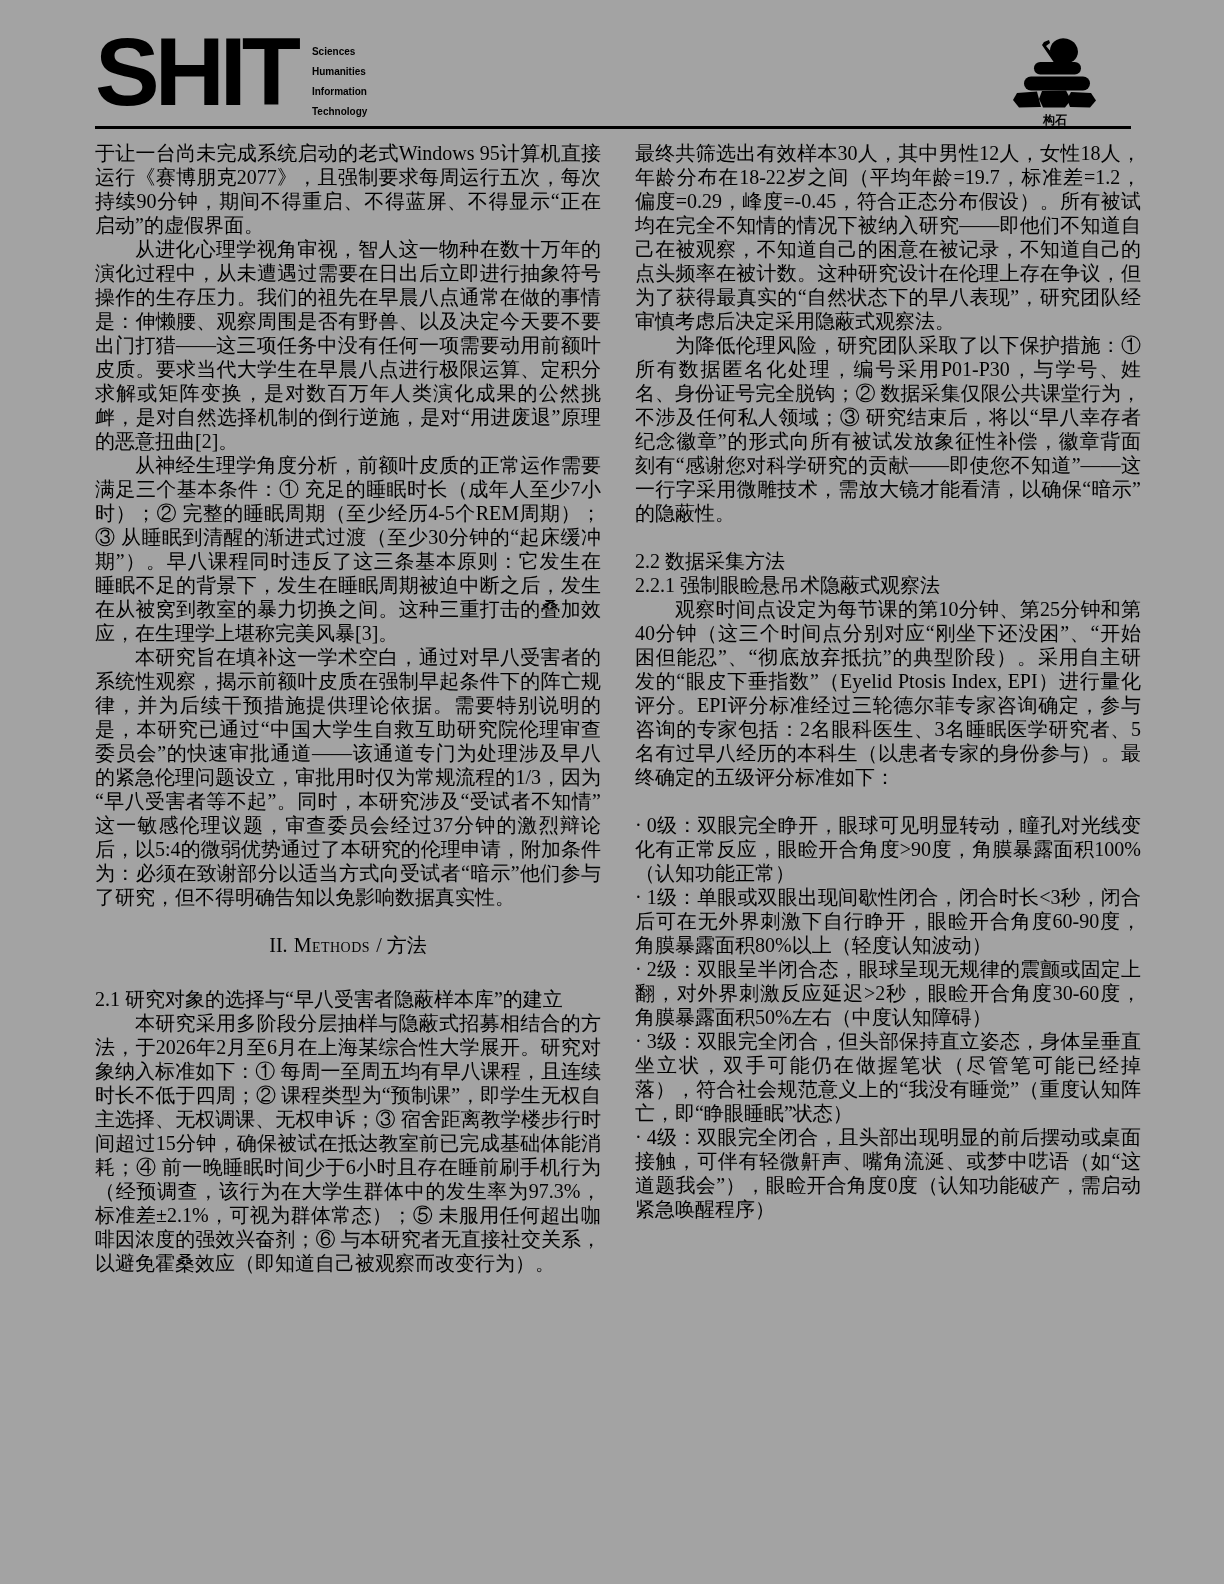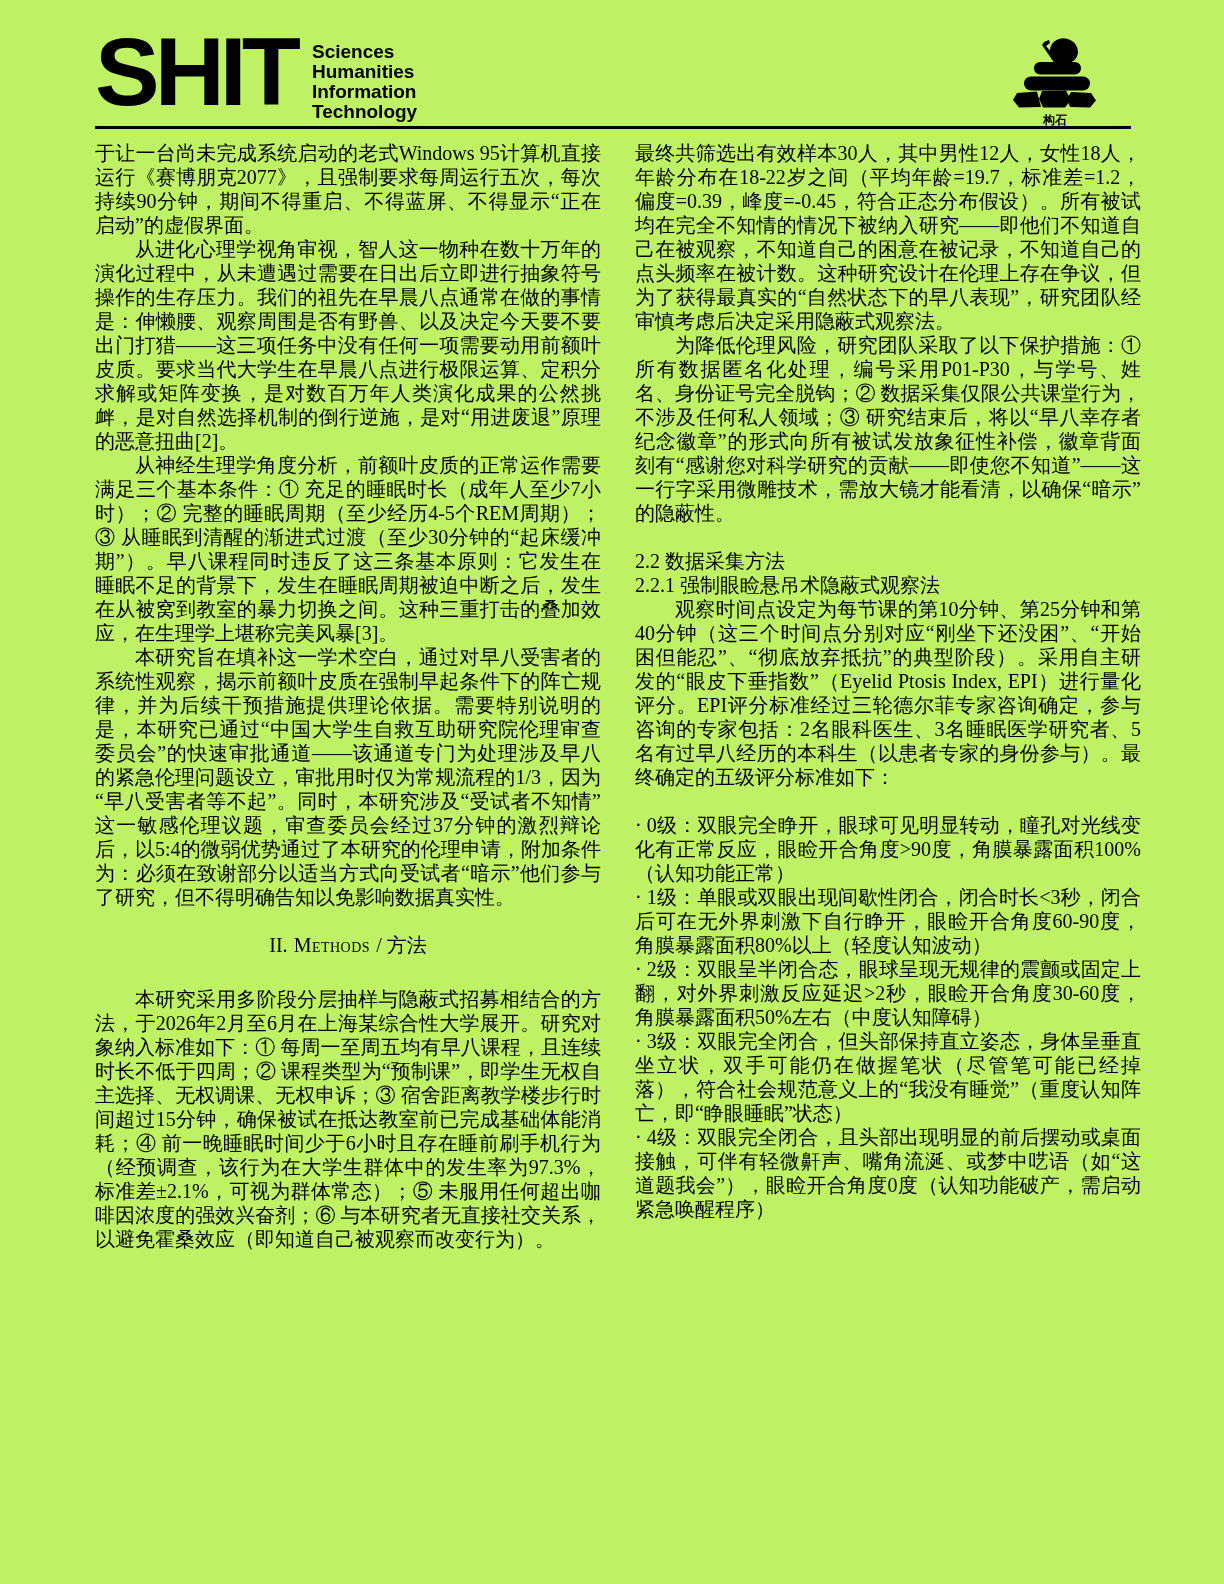--- a/index.html
+++ b/index.html
@@ -1,35 +1,35 @@
 <!DOCTYPE html>
 <html lang="zh"><head>
 <meta charset="utf-8">
 <style>
   html,body { margin:0; padding:0; background:#ffffff; }
   body {
     width:1224px; height:1584px;
     font-family:"Liberation Serif","DejaVu Serif",serif;
     color:#000;
   }
-  .page { position:relative; width:1224px; height:1584px; overflow:hidden; background:#bef264; }
+  .page { position:relative; width:1224px; height:1584px; overflow:hidden; background:#a3a3a3; }
 
   
   .hdr {
     position:absolute; left:95px; right:93px; top:34px;
     display:flex; justify-content:space-between; align-items:flex-start;
   }
   .brand { display:flex; align-items:flex-start; gap:16px; }
   .brand-word {
     font-family:"Liberation Sans",sans-serif; font-weight:bold;
     font-size:97px; line-height:76px; letter-spacing:-5px;
   }
   .brand-lines {
     font-family:"Liberation Sans",sans-serif; font-weight:bold;
-    font-size:19px; line-height:20px; padding-top:8px;
+    font-size:10px; line-height:20px; padding-top:8px;
   }
   .pub { text-align:center; margin-top:2px; margin-right:30px; }
   .pub svg { display:block; margin:0 auto; }
   .pub-name {
     font-family:"Liberation Sans",sans-serif; font-weight:bold;
     font-size:12px; line-height:18px; margin-top:1px;
   }
   .rule { position:absolute; left:95px; right:93px; top:126px; height:3px; background:#000; }
 
   
@@ -88,25 +88,26 @@
   <div class="rule"></div>
 
   <main class="columns">
 
     <section class="col">
       <p>于让一台尚未完成系统启动的老式Windows 95计算机直接运行《赛博朋克2077》，且强制要求每周运行五次，每次持续90分钟，期间不得重启、不得蓝屏、不得显示“正在启动”的虚假界面。</p>
       <p class="indent">从进化心理学视角审视，智人这一物种在数十万年的演化过程中，从未遭遇过需要在日出后立即进行抽象符号操作的生存压力。我们的祖先在早晨八点通常在做的事情是：伸懒腰、观察周围是否有野兽、以及决定今天要不要出门打猎——这三项任务中没有任何一项需要动用前额叶皮质。要求当代大学生在早晨八点进行极限运算、定积分求解或矩阵变换，是对数百万年人类演化成果的公然挑衅，是对自然选择机制的倒行逆施，是对“用进废退”原理的恶意扭曲[2]。</p>
       <p class="indent">从神经生理学角度分析，前额叶皮质的正常运作需要满足三个基本条件：① 充足的睡眠时长（成年人至少7小时）；② 完整的睡眠周期（至少经历4-5个REM周期）；③ 从睡眠到清醒的渐进式过渡（至少30分钟的“起床缓冲期”）。早八课程同时违反了这三条基本原则：它发生在睡眠不足的背景下，发生在睡眠周期被迫中断之后，发生在从被窝到教室的暴力切换之间。这种三重打击的叠加效应，在生理学上堪称完美风暴[3]。</p>
       <p class="indent">本研究旨在填补这一学术空白，通过对早八受害者的系统性观察，揭示前额叶皮质在强制早起条件下的阵亡规律，并为后续干预措施提供理论依据。需要特别说明的是，本研究已通过“中国大学生自救互助研究院伦理审查委员会”的快速审批通道——该通道专门为处理涉及早八的紧急伦理问题设立，审批用时仅为常规流程的1/3，因为“早八受害者等不起”。同时，本研究涉及“受试者不知情”这一敏感伦理议题，审查委员会经过37分钟的激烈辩论后，以5:4的微弱优势通过了本研究的伦理申请，附加条件为：必须在致谢部分以适当方式向受试者“暗示”他们参与了研究，但不得明确告知以免影响数据真实性。</p>
       <h2 class="sec"><span>II.</span><span class="gap"></span><span class="sc">Methods</span><span class="gap"></span><span>/ 方法</span></h2>
+      <p class="subhead">2.1 研究对象的选择与“早八受害者隐蔽样本库”的建立</p>
       <p class="indent">本研究采用多阶段分层抽样与隐蔽式招募相结合的方法，于2026年2月至6月在上海某综合性大学展开。研究对象纳入标准如下：① 每周一至周五均有早八课程，且连续时长不低于四周；② 课程类型为“预制课”，即学生无权自主选择、无权调课、无权申诉；③ 宿舍距离教学楼步行时间超过15分钟，确保被试在抵达教室前已完成基础体能消耗；④ 前一晚睡眠时间少于6小时且存在睡前刷手机行为（经预调查，该行为在大学生群体中的发生率为97.3%，标准差±2.1%，可视为群体常态）；⑤ 未服用任何超出咖啡因浓度的强效兴奋剂；⑥ 与本研究者无直接社交关系，以避免霍桑效应（即知道自己被观察而改变行为）。</p>
     </section>
 
     <section class="col">
-      <p>最终共筛选出有效样本30人，其中男性12人，女性18人，年龄分布在18-22岁之间（平均年龄=19.7，标准差=1.2，偏度=0.39，峰度=-0.45，符合正态分布假设）。所有被试均在完全不知情的情况下被纳入研究——即他们不知道自己在被观察，不知道自己的困意在被记录，不知道自己的点头频率在被计数。这种研究设计在伦理上存在争议，但为了获得最真实的“自然状态下的早八表现”，研究团队经审慎考虑后决定采用隐蔽式观察法。</p>
+      <p>最终共筛选出有效样本30人，其中男性12人，女性18人，年龄分布在18-22岁之间（平均年龄=19.7，标准差=1.2，偏度=0.29，峰度=-0.45，符合正态分布假设）。所有被试均在完全不知情的情况下被纳入研究——即他们不知道自己在被观察，不知道自己的困意在被记录，不知道自己的点头频率在被计数。这种研究设计在伦理上存在争议，但为了获得最真实的“自然状态下的早八表现”，研究团队经审慎考虑后决定采用隐蔽式观察法。</p>
       <p class="indent">为降低伦理风险，研究团队采取了以下保护措施：① 所有数据匿名化处理，编号采用P01-P30，与学号、姓名、身份证号完全脱钩；② 数据采集仅限公共课堂行为，不涉及任何私人领域；③ 研究结束后，将以“早八幸存者纪念徽章”的形式向所有被试发放象征性补偿，徽章背面刻有“感谢您对科学研究的贡献——即使您不知道”——这一行字采用微雕技术，需放大镜才能看清，以确保“暗示”的隐蔽性。</p>
       <p class="subhead spaced-above">2.2 数据采集方法</p>
       <p class="subhead">2.2.1 强制眼睑悬吊术隐蔽式观察法</p>
       <p class="indent">观察时间点设定为每节课的第10分钟、第25分钟和第40分钟（这三个时间点分别对应“刚坐下还没困”、“开始困但能忍”、“彻底放弃抵抗”的典型阶段）。采用自主研发的“眼皮下垂指数”（Eyelid Ptosis Index, EPI）进行量化评分。EPI评分标准经过三轮德尔菲专家咨询确定，参与咨询的专家包括：2名眼科医生、3名睡眠医学研究者、5名有过早八经历的本科生（以患者专家的身份参与）。最终确定的五级评分标准如下：</p>
       <div class="epi-list">
         <p>· 0级：双眼完全睁开，眼球可见明显转动，瞳孔对光线变化有正常反应，眼睑开合角度&gt;90度，角膜暴露面积100%（认知功能正常）</p>
         <p>· 1级：单眼或双眼出现间歇性闭合，闭合时长&lt;3秒，闭合后可在无外界刺激下自行睁开，眼睑开合角度60-90度，角膜暴露面积80%以上（轻度认知波动）</p>
         <p>· 2级：双眼呈半闭合态，眼球呈现无规律的震颤或固定上翻，对外界刺激反应延迟&gt;2秒，眼睑开合角度30-60度，角膜暴露面积50%左右（中度认知障碍）</p>
         <p>· 3级：双眼完全闭合，但头部保持直立姿态，身体呈垂直坐立状，双手可能仍在做握笔状（尽管笔可能已经掉落），符合社会规范意义上的“我没有睡觉”（重度认知阵亡，即“睁眼睡眠”状态）</p>
         <p>· 4级：双眼完全闭合，且头部出现明显的前后摆动或桌面接触，可伴有轻微鼾声、嘴角流涎、或梦中呓语（如“这道题我会”），眼睑开合角度0度（认知功能破产，需启动紧急唤醒程序）</p>

